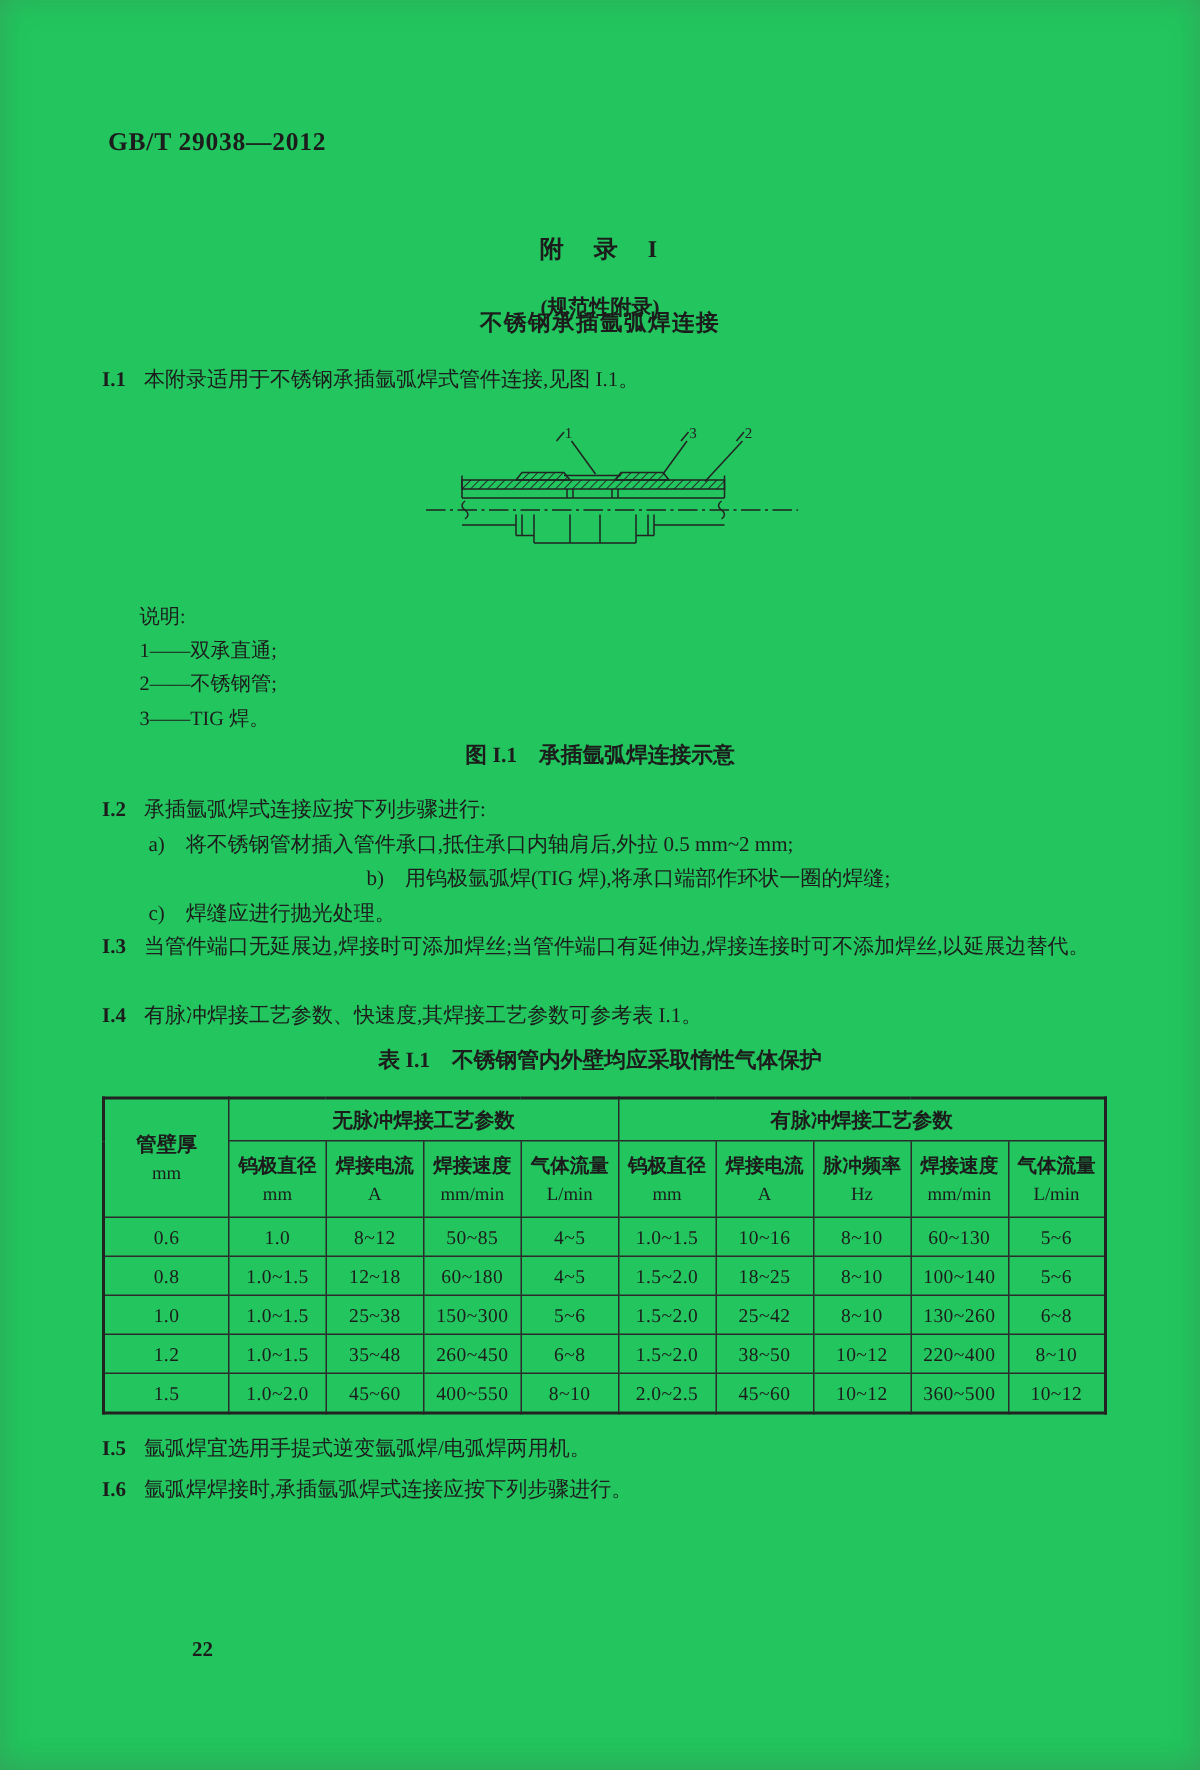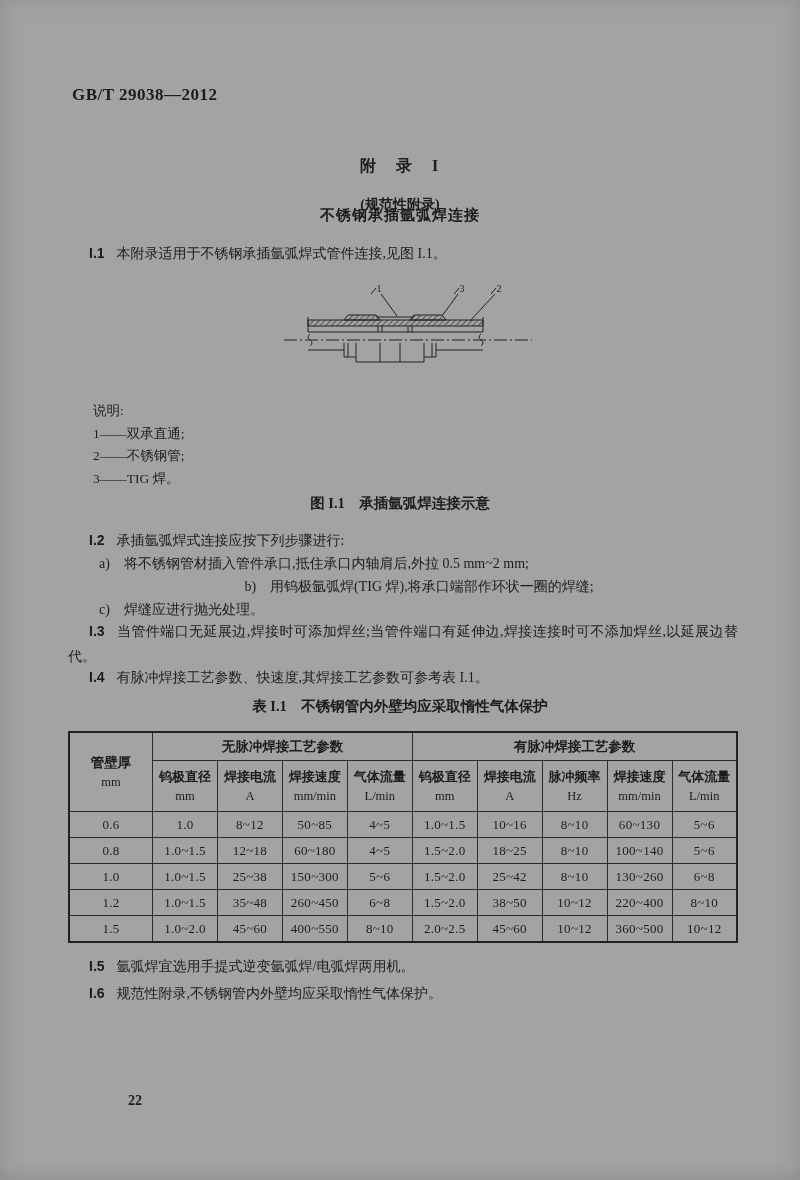--- a/index.html
+++ b/index.html
@@ -4,32 +4,32 @@
 <style>
   html,body{margin:0;padding:0;}
   body{
     width:800px;height:1180px;position:relative;
     background:#e8e8e6;
     font-family:"Liberation Serif","DejaVu Serif",serif;
     color:#1c1c1c;
   }
   .page{
     position:absolute;left:0;top:0;width:800px;height:1180px;
-    background:#a3a3a3;
+    background:#22c55e;
     box-shadow:inset 0 0 22px rgba(90,90,85,.18), inset 0 -6px 14px rgba(90,90,85,.12);
     overflow:hidden;
   }
   .abs{position:absolute;}
   .centered{left:0;width:800px;text-align:center;}
   .std-num{left:72px;top:85px;font-size:17px;font-weight:bold;letter-spacing:.5px;}
   .t1{top:156px;font-size:16px;font-weight:bold;letter-spacing:2px;}
   .t2{top:196px;font-size:14px;font-weight:bold;}
   .t3{top:206px;font-size:15px;font-weight:bold;letter-spacing:1px;}
   .clause{left:68px;width:670px;font-size:14px;line-height:25px;margin:0;}
-  .clause .lbl{font-weight:bold;margin-right:12px;font-family:Liberation Sans, sans-serif;margin-left:21px;}
+  .clause .lbl{font-weight:bold;margin-right:12px;font-family:Liberation Serif, serif;}
   .clause.just{text-align:justify;}
   .c-i1{top:241px;} .c-i2{top:528px;}
   .li{left:99px;width:640px;font-size:14px;line-height:23px;margin:0;position:absolute;}
   .li .mk{margin-right:14px;}
   .li-a{top:552px;} .li-b{top:575px;text-align:center;} .li-c{top:598px;}
   .c-i3{top:619px;} .c-i4{top:665px;}
   .c-i5{top:954px;} .c-i6{top:981px;}
   .legend{left:93px;top:400px;font-size:13.5px;line-height:22.5px;}
   .legend div{white-space:nowrap;}
   .fig-caption{top:494px;font-size:14.5px;font-weight:bold;}
@@ -238,16 +238,16 @@
           <td>2.0~2.5</td>
           <td>45~60</td>
           <td>10~12</td>
           <td>360~500</td>
           <td>10~12</td>
         </tr>
       </tbody>
   </table>
 
   <p class="abs clause c-i5"><span class="lbl">I.5</span><span>氩弧焊宜选用手提式逆变氩弧焊/电弧焊两用机。</span></p>
-  <p class="abs clause c-i6"><span class="lbl">I.6</span><span>规范性附录,不锈钢管内外壁均应采取惰性气体保护。</span></p>
+  <p class="abs clause c-i6"><span class="lbl">I.6</span><span>氩弧焊焊接时,承插氩弧焊式连接应按下列步骤进行。</span></p>
 
   <div class="abs page-num">22</div>
 </div>
 
 </body></html>

